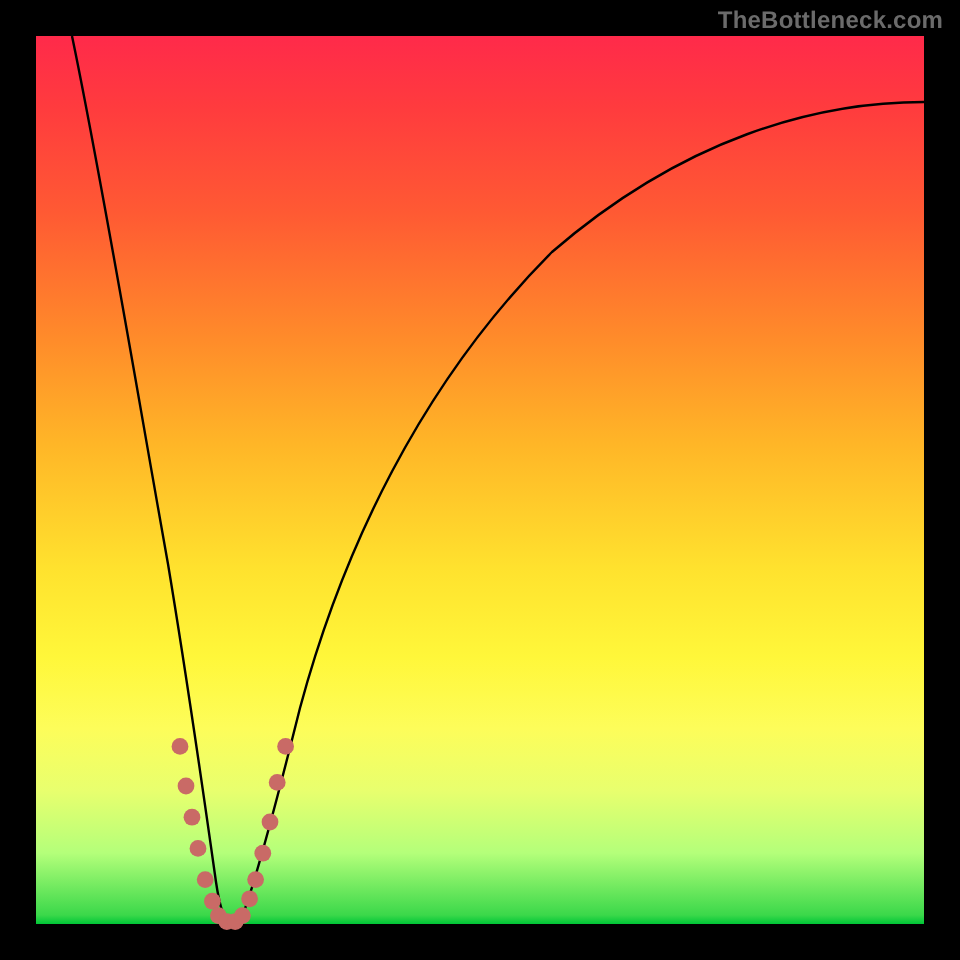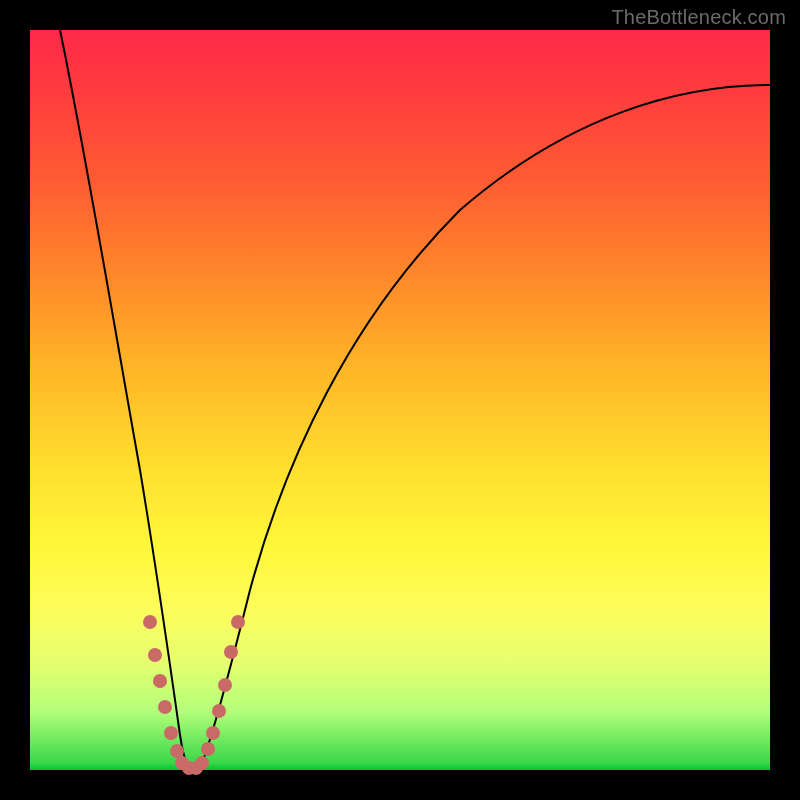--- a/index.html
+++ b/index.html
@@ -39,21 +39,21 @@
       #3bd84a 99%,
       #00c637 100%
     );
   }
   .watermark {
     position: absolute;
     top: 6px;
     right: 14px;
     color: #6b6b6b;
     font-size: 20px;
-    font-weight: 400;
+    font-weight: 700;
     letter-spacing: 0.2px;
     user-select: none;
   }
   svg.curves {
     position: absolute;
     left: 0;
     top: 0;
     width: 740px;
     height: 740px;
     overflow: visible;

